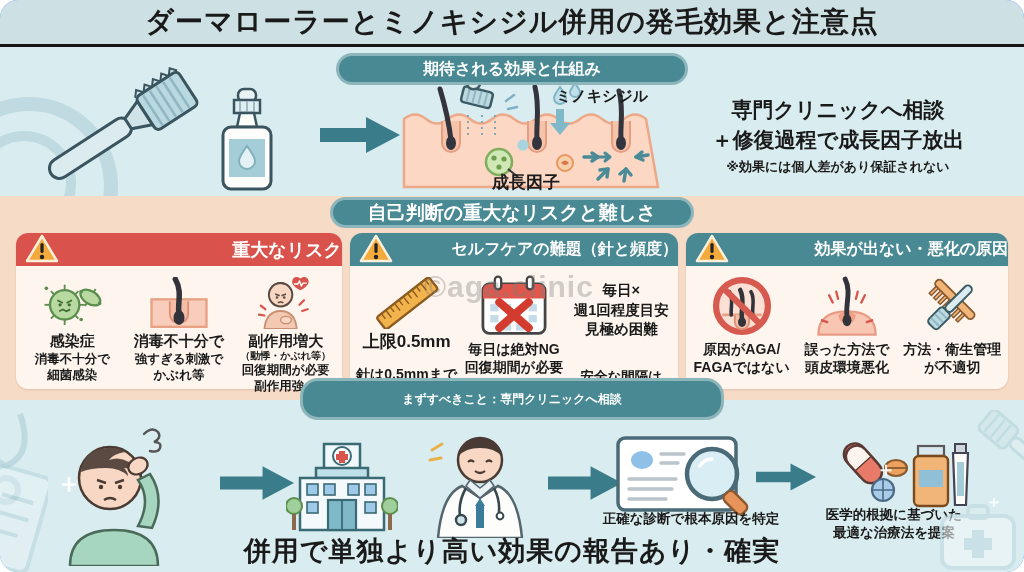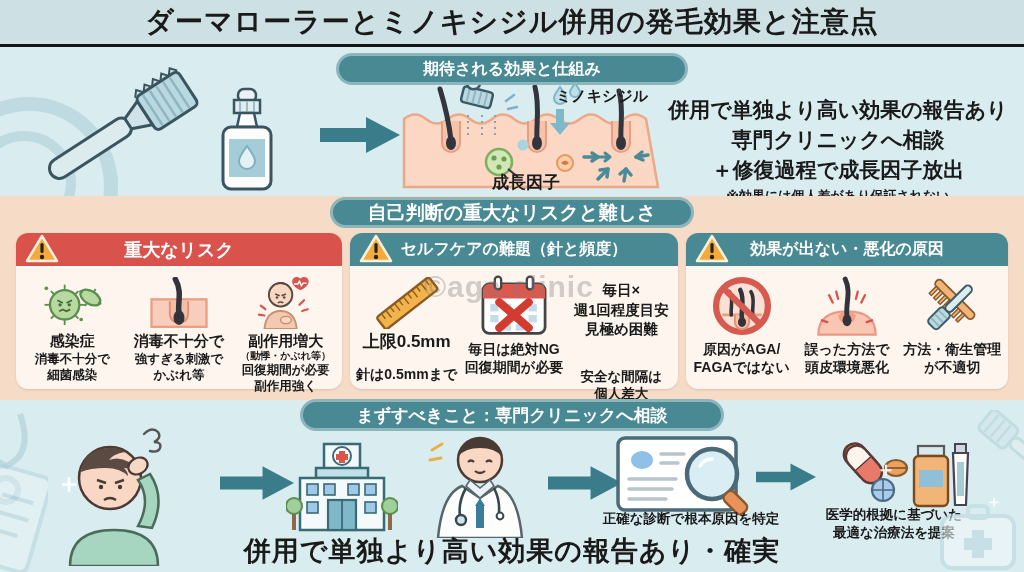--- a/index.html
+++ b/index.html
@@ -1,28 +1,28 @@
 <!DOCTYPE html>
 <html lang="ja"><head>
 <meta charset="utf-8">
 <style>
   html,body{margin:0;padding:0;}
   body{font-family:"Liberation Sans","DejaVu Sans",sans-serif;}
-  .canvas{position:relative;width:1024px;height:572px;background:#3b82f6;overflow:hidden;color:#1a1a1a;}
+  .canvas{position:relative;width:1024px;height:572px;background:#3b82f6;overflow:hidden;color:#1a1a1a;border-radius:18px;}
   
   .titlebar{position:absolute;left:0;top:0;width:1024px;height:44px;background:#cde0e4;
             border-bottom:3px solid #161616;display:flex;align-items:center;justify-content:center;}
   .title{font-size:28px;font-weight:800;letter-spacing:1px;}
   
   .pill{position:absolute;background:#488993;color:#fff;font-weight:800;display:flex;
         align-items:center;justify-content:center;border-radius:18px;
         border:3px solid rgba(255,255,255,.38);box-sizing:border-box;z-index:5;}
   .pill-effects{left:336px;top:53px;width:352px;height:32px;font-size:16px;}
   .pill-risks{left:330px;top:197px;width:364px;height:31px;font-size:19px;}
-  .pill-consult{left:300px;top:399px;width:424px;height:32px;font-size:17px;}
+  .pill-consult{left:300px;top:378px;width:424px;height:42px;font-size:12px;}
   
   .top-section{position:absolute;left:0;top:47px;width:1024px;height:149px;background:#d9ecef;}
   .roller-wrap{position:absolute;left:28px;top:8px;width:196px;height:138px;}
   .bottle-wrap{position:absolute;left:206px;top:40px;width:82px;height:106px;}
   .arrow{position:absolute;}
   .arrow svg{display:block;width:100%;height:100%;}
   .arrow-1{left:320px;top:70px;width:80px;height:36px;}
   .skin-wrap{position:absolute;left:402px;top:36px;width:258px;height:114px;}
   .lbl-minoxidil{position:absolute;left:556px;top:40px;font-size:15px;font-weight:800;}
   .lbl-growth{position:absolute;left:492px;top:124px;font-size:17px;font-weight:800;}
@@ -30,21 +30,21 @@
   .effect-line{font-size:21px;font-weight:800;line-height:1.42;}
   .effect-note{font-size:13px;font-weight:700;margin-top:3px;text-align:center;}
   
   .mid-band{position:absolute;left:0;top:196px;width:1024px;height:204px;background:#f6dbc6;}
   .risk-box{position:absolute;top:37px;height:156px;background:#fdf5ee;border-radius:12px;
             box-shadow:0 1px 2px rgba(120,80,50,.18);}
   .box-1{left:16px;width:326px;}
   .box-2{left:350px;width:328px;}
   .box-3{left:686px;width:322px;}
   .box-head{position:relative;height:33px;border-radius:12px 12px 0 0;display:flex;align-items:center;
-            justify-content:center;color:#fff;font-weight:800;}
+            justify-content:flex-end;color:#fff;font-weight:800;}
   .head-red{background:#d9534c;font-size:18px;}
   .head-teal{background:#488993;font-size:16px;}
   .warn{position:absolute;left:9px;top:1px;width:34px;height:30px;}
   .box-body{display:flex;justify-content:space-around;align-items:flex-start;padding:5px 3px 0 3px;text-align:center;}
   .col{flex:1 1 0;min-width:0;}
   .col .ic{height:58px;display:flex;align-items:flex-end;justify-content:center;}
   .ic-tall{height:66px !important;}
   .it-title{font-size:15px;font-weight:800;margin-top:3px;line-height:1.2;}
   .it-sub{font-size:10px;font-weight:800;line-height:1.1;}
   .it-desc{font-size:12.5px;font-weight:700;line-height:1.25;margin-top:2px;}
@@ -172,21 +172,20 @@
         <path d="M206,86 l-8,1 m8,-1 l-1,8" stroke="#4a8b97" stroke-width="3.5" fill="none" stroke-linecap="round"></path>
         <path d="M222,98 l2,-12" stroke="#4a8b97" stroke-width="3.5" stroke-linecap="round"></path>
         <path d="M224,86 l-6,5 m6,-5 l5,6" stroke="#4a8b97" stroke-width="3.5" fill="none" stroke-linecap="round"></path>
         <line x1="106" y1="86" x2="116" y2="94" stroke="#34343c" stroke-width="2"></line>
       </svg>
     </div>
     <div class="lbl-minoxidil">ミノキシジル</div>
     <div class="lbl-growth">成長因子</div>
 
     <div class="effect-text">
-      <div class="effect-line">併用で単独より高い効果の報告あり</div>
       <div class="effect-line">専門クリニックへ相談</div>
       <div class="effect-line">＋修復過程で成長因子放出</div>
       <div class="effect-note">※効果には個人差があり保証されない</div>
     </div>
   </div>
   <div class="pill pill-effects">期待される効果と仕組み</div>
 
   <div class="mid-band">
 
     <div class="risk-box box-1">

